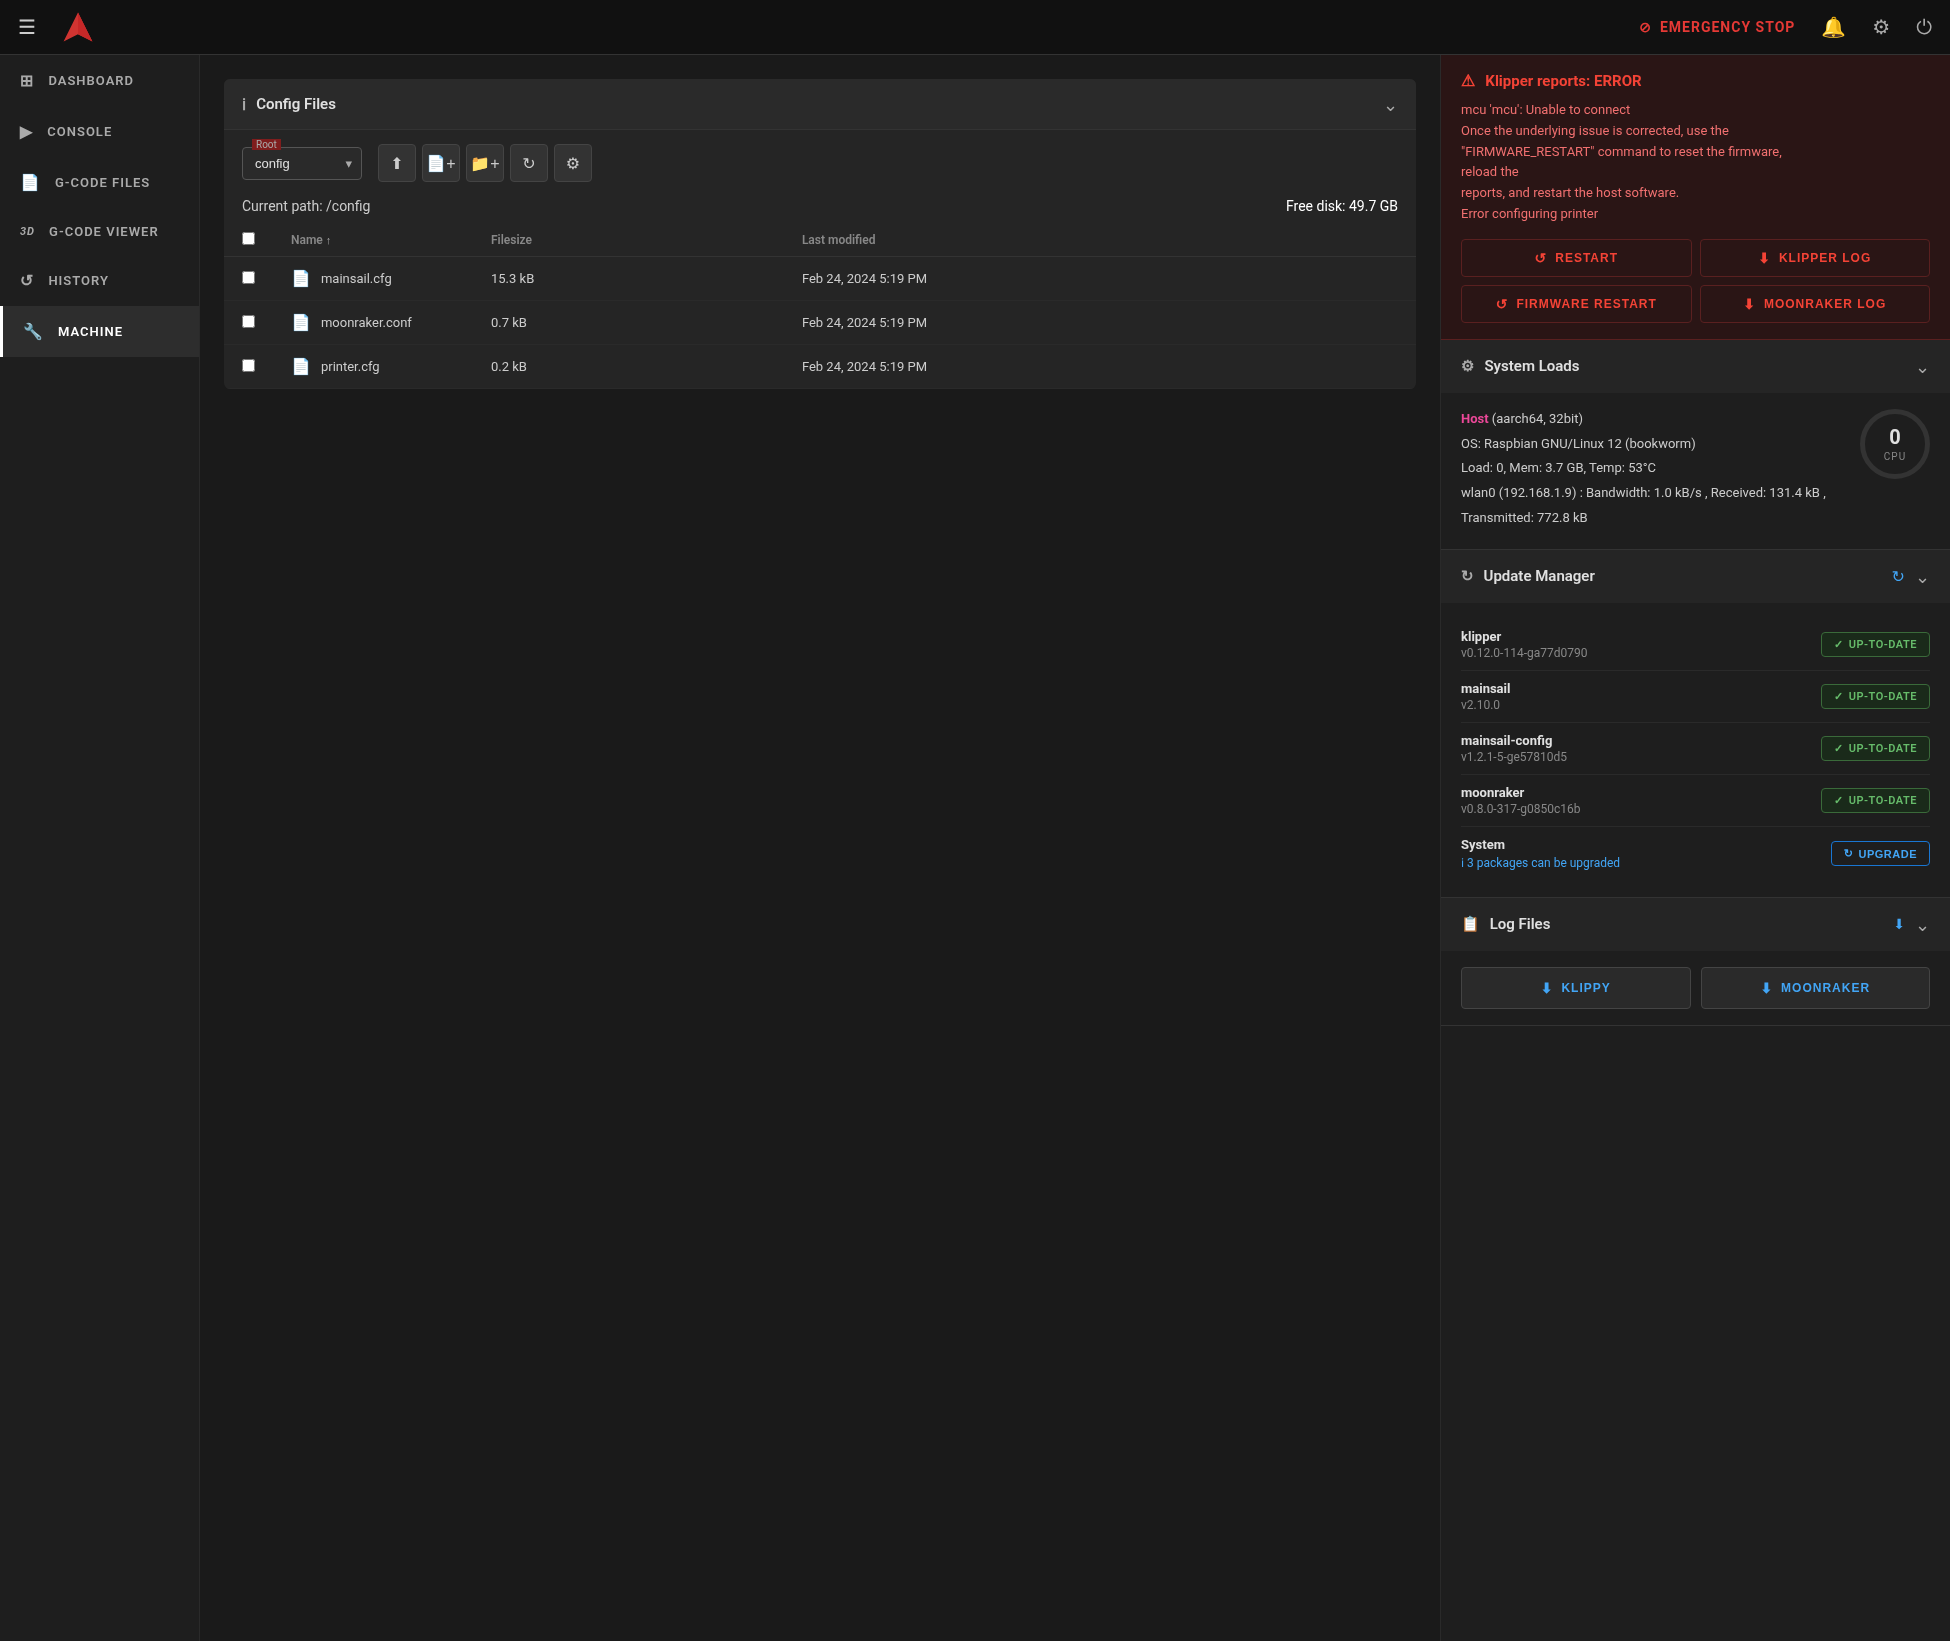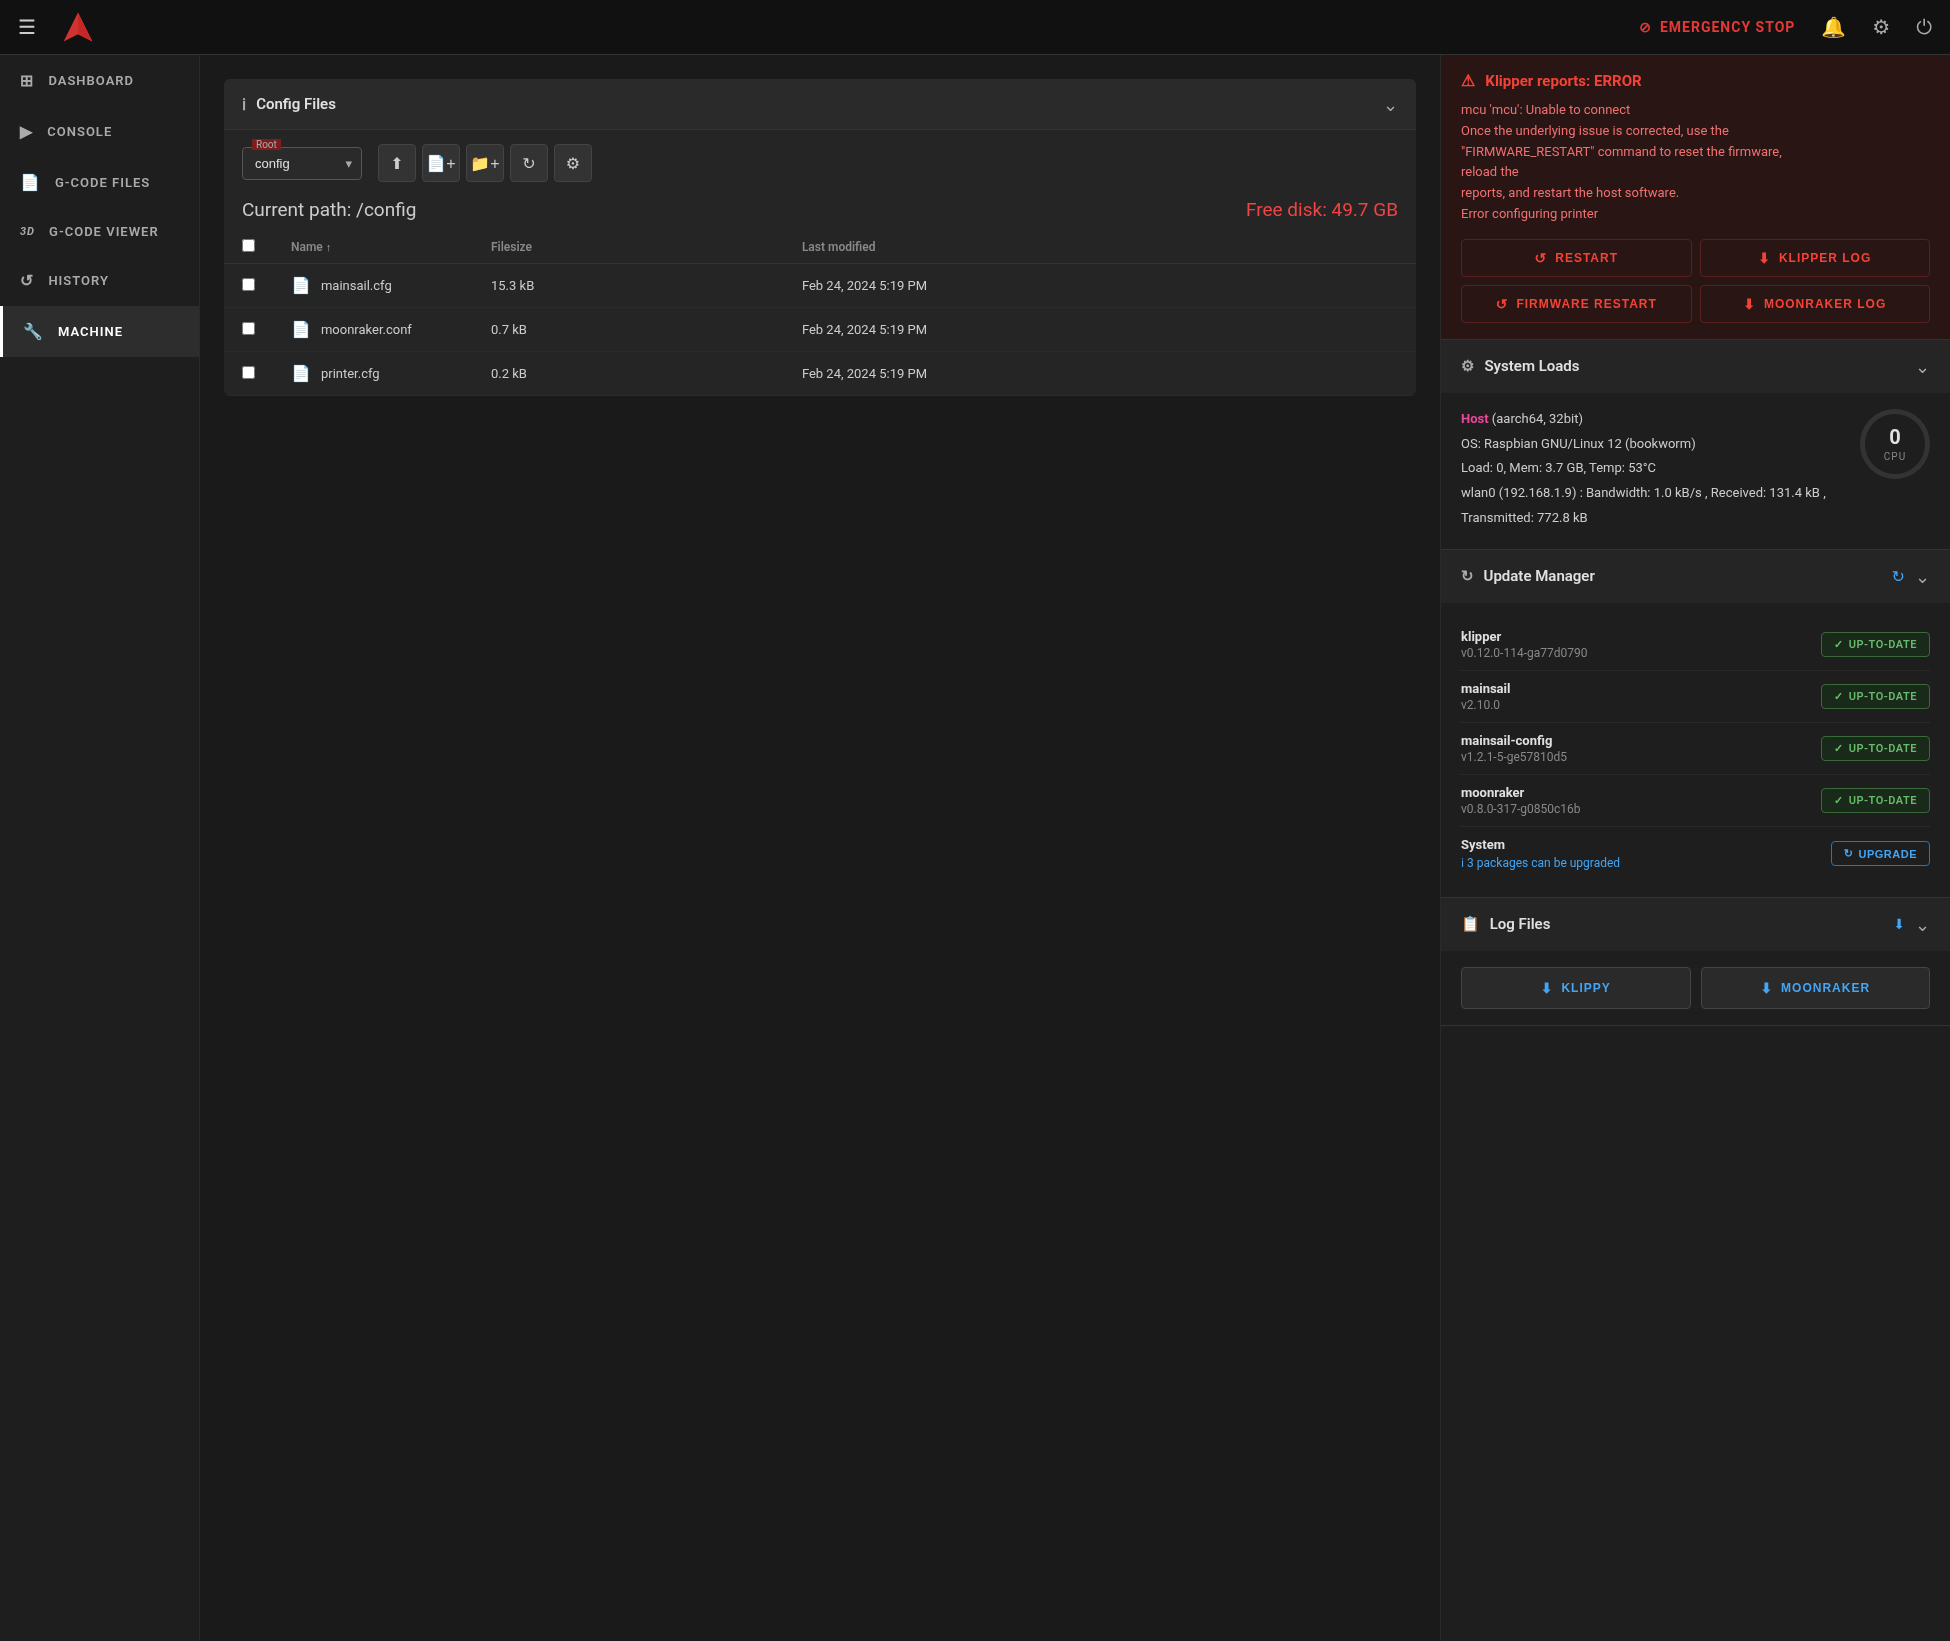--- a/index.html
+++ b/index.html
@@ -192,24 +192,24 @@
       justify-content: center;
       cursor: pointer;
       font-size: 16px;
     }
 
     .path-row {
       display: flex;
       justify-content: space-between;
       padding: 6px 18px 10px;
       color: #ccc;
-      font-size: 19px;
+      font-size: 14px;
       gap: 28px;
     }
-    .path-row span:last-child { color: #ef4444; }
+    .path-row span:last-child { color: #ffffff; }
 
     .file-table { width: 100%; border-collapse: collapse; }
     .file-table th {
       text-align: left;
       padding: 8px 18px;
       color: #888;
       font-weight: 600;
       font-size: 12px;
       border-bottom: 1px solid #333;
     }

